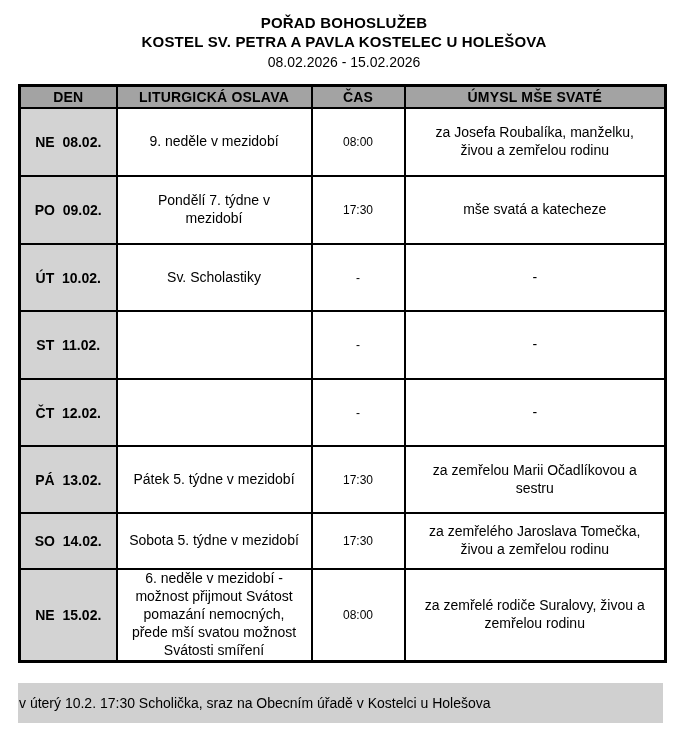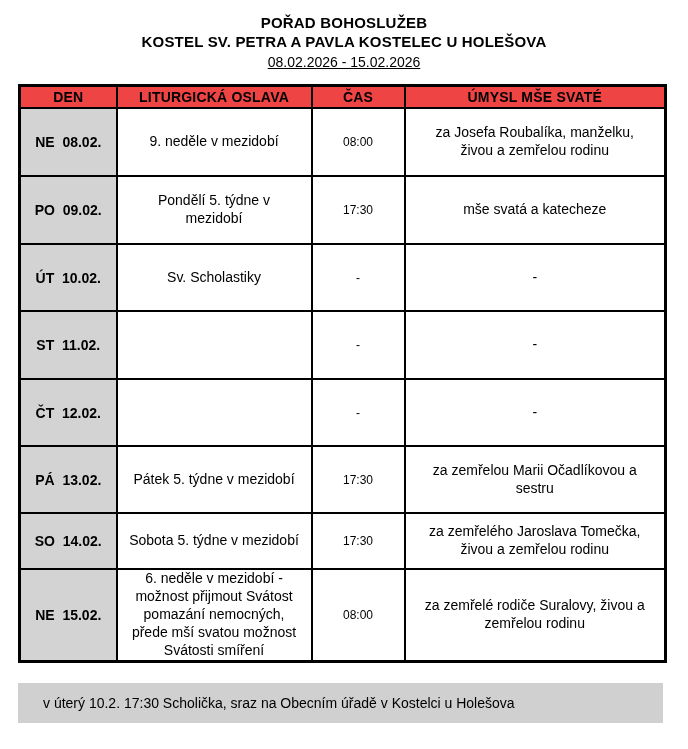--- a/index.html
+++ b/index.html
@@ -22,36 +22,35 @@
   .doc-title, .doc-subtitle {
     font-size: 15px;
     font-weight: bold;
     line-height: 1.28;
     letter-spacing: 0.2px;
   }
   .doc-daterange {
     font-size: 14px;
     line-height: 1.3;
     margin-top: 2px;
-    text-decoration: underline;
   }
   table.schedule {
     border-collapse: collapse;
     table-layout: fixed;
     width: 646px;
     border: 3px solid #000000;
   }
   .schedule th, .schedule td {
     border: 2px solid #000000;
     text-align: center;
     vertical-align: middle;
     overflow: hidden;
   }
   .schedule th {
-    background: #ef4444;
+    background: #a3a3a3;
     font-size: 14px;
     font-weight: bold;
     height: 23px;
     letter-spacing: 0.2px;
   }
   .col-den   { width: 97px; }
   .col-oslava{ width: 195px; }
   .col-cas   { width: 93px; }
   .col-umysl { width: 261px; }
   td.den {
@@ -73,21 +72,21 @@
   tr.r3, tr.r5, tr.r6 { height: 67px; }
   tr.r7 { height: 56px; }
   tr.r8 { height: 88px; }
   .footer-note {
     margin-top: 20px;
     width: 645px;
     height: 40px;
     background: #d0d0d0;
     display: flex;
     align-items: center;
-    padding-left: 25px;
+    padding-left: 1px;
     font-size: 14px;
   }
 </style>
 </head>
 <body>
 
 <div class="page">
 
   <div class="doc-header">
     <div class="doc-title">POŘAD BOHOSLUŽEB</div>
@@ -107,21 +106,21 @@
     <tbody>
       <tr class="r1">
         <td class="den">NE  08.02.</td>
         <td class="oslava">9. neděle v mezidobí</td>
         <td class="cas">08:00</td>
         <td class="umysl">za Josefa Roubalíka, manželku,
 živou a zemřelou rodinu</td>
       </tr>
       <tr class="r2">
         <td class="den">PO  09.02.</td>
-        <td class="oslava">Pondělí 5. týdne v
+        <td class="oslava">Pondělí 7. týdne v
 mezidobí</td>
         <td class="cas">17:30</td>
         <td class="umysl">mše svatá a katecheze</td>
       </tr>
       <tr class="r3">
         <td class="den">ÚT  10.02.</td>
         <td class="oslava">Sv. Scholastiky</td>
         <td class="cas">-</td>
         <td class="umysl">-</td>
       </tr>

